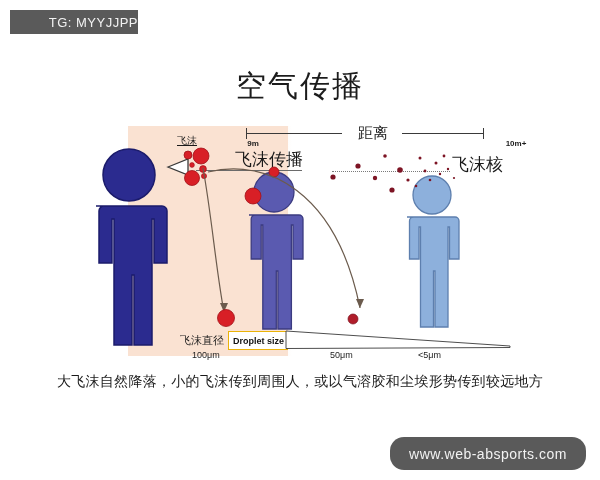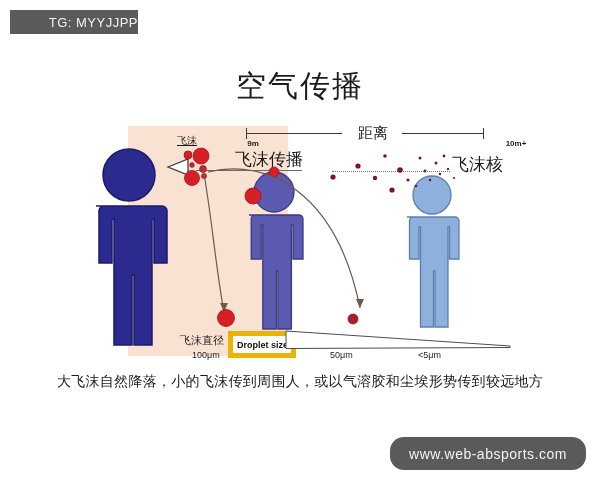--- a/index.html
+++ b/index.html
@@ -75,21 +75,21 @@
     border-top:1px dotted #7a7a7a;
   }
   
   #mouth-line{
     position:absolute;left:196px;top:170px;width:106px;height:1px;background:#6b6b6b;
   }
 
   
   #wedge-box{
     position:absolute;left:228px;top:331px;width:58px;height:17px;
-    border:5px solid #eab308;background:#ffffff;
+    border:1px solid #eab308;background:#ffffff;
     display:flex;align-items:center;
   }
   #wedge-box span{font-size:9px;font-weight:bold;color:#111;padding-left:4px;white-space:nowrap;}
   #wedge{position:absolute;left:286px;top:331px;width:224px;height:18px;}
   .sz{position:absolute;top:350px;font-size:9px;color:#1c1c1c;}
   #sz1{left:192px;width:60px;}
   #sz2{left:330px;width:50px;}
   #sz3{left:418px;width:48px;}
 
   

